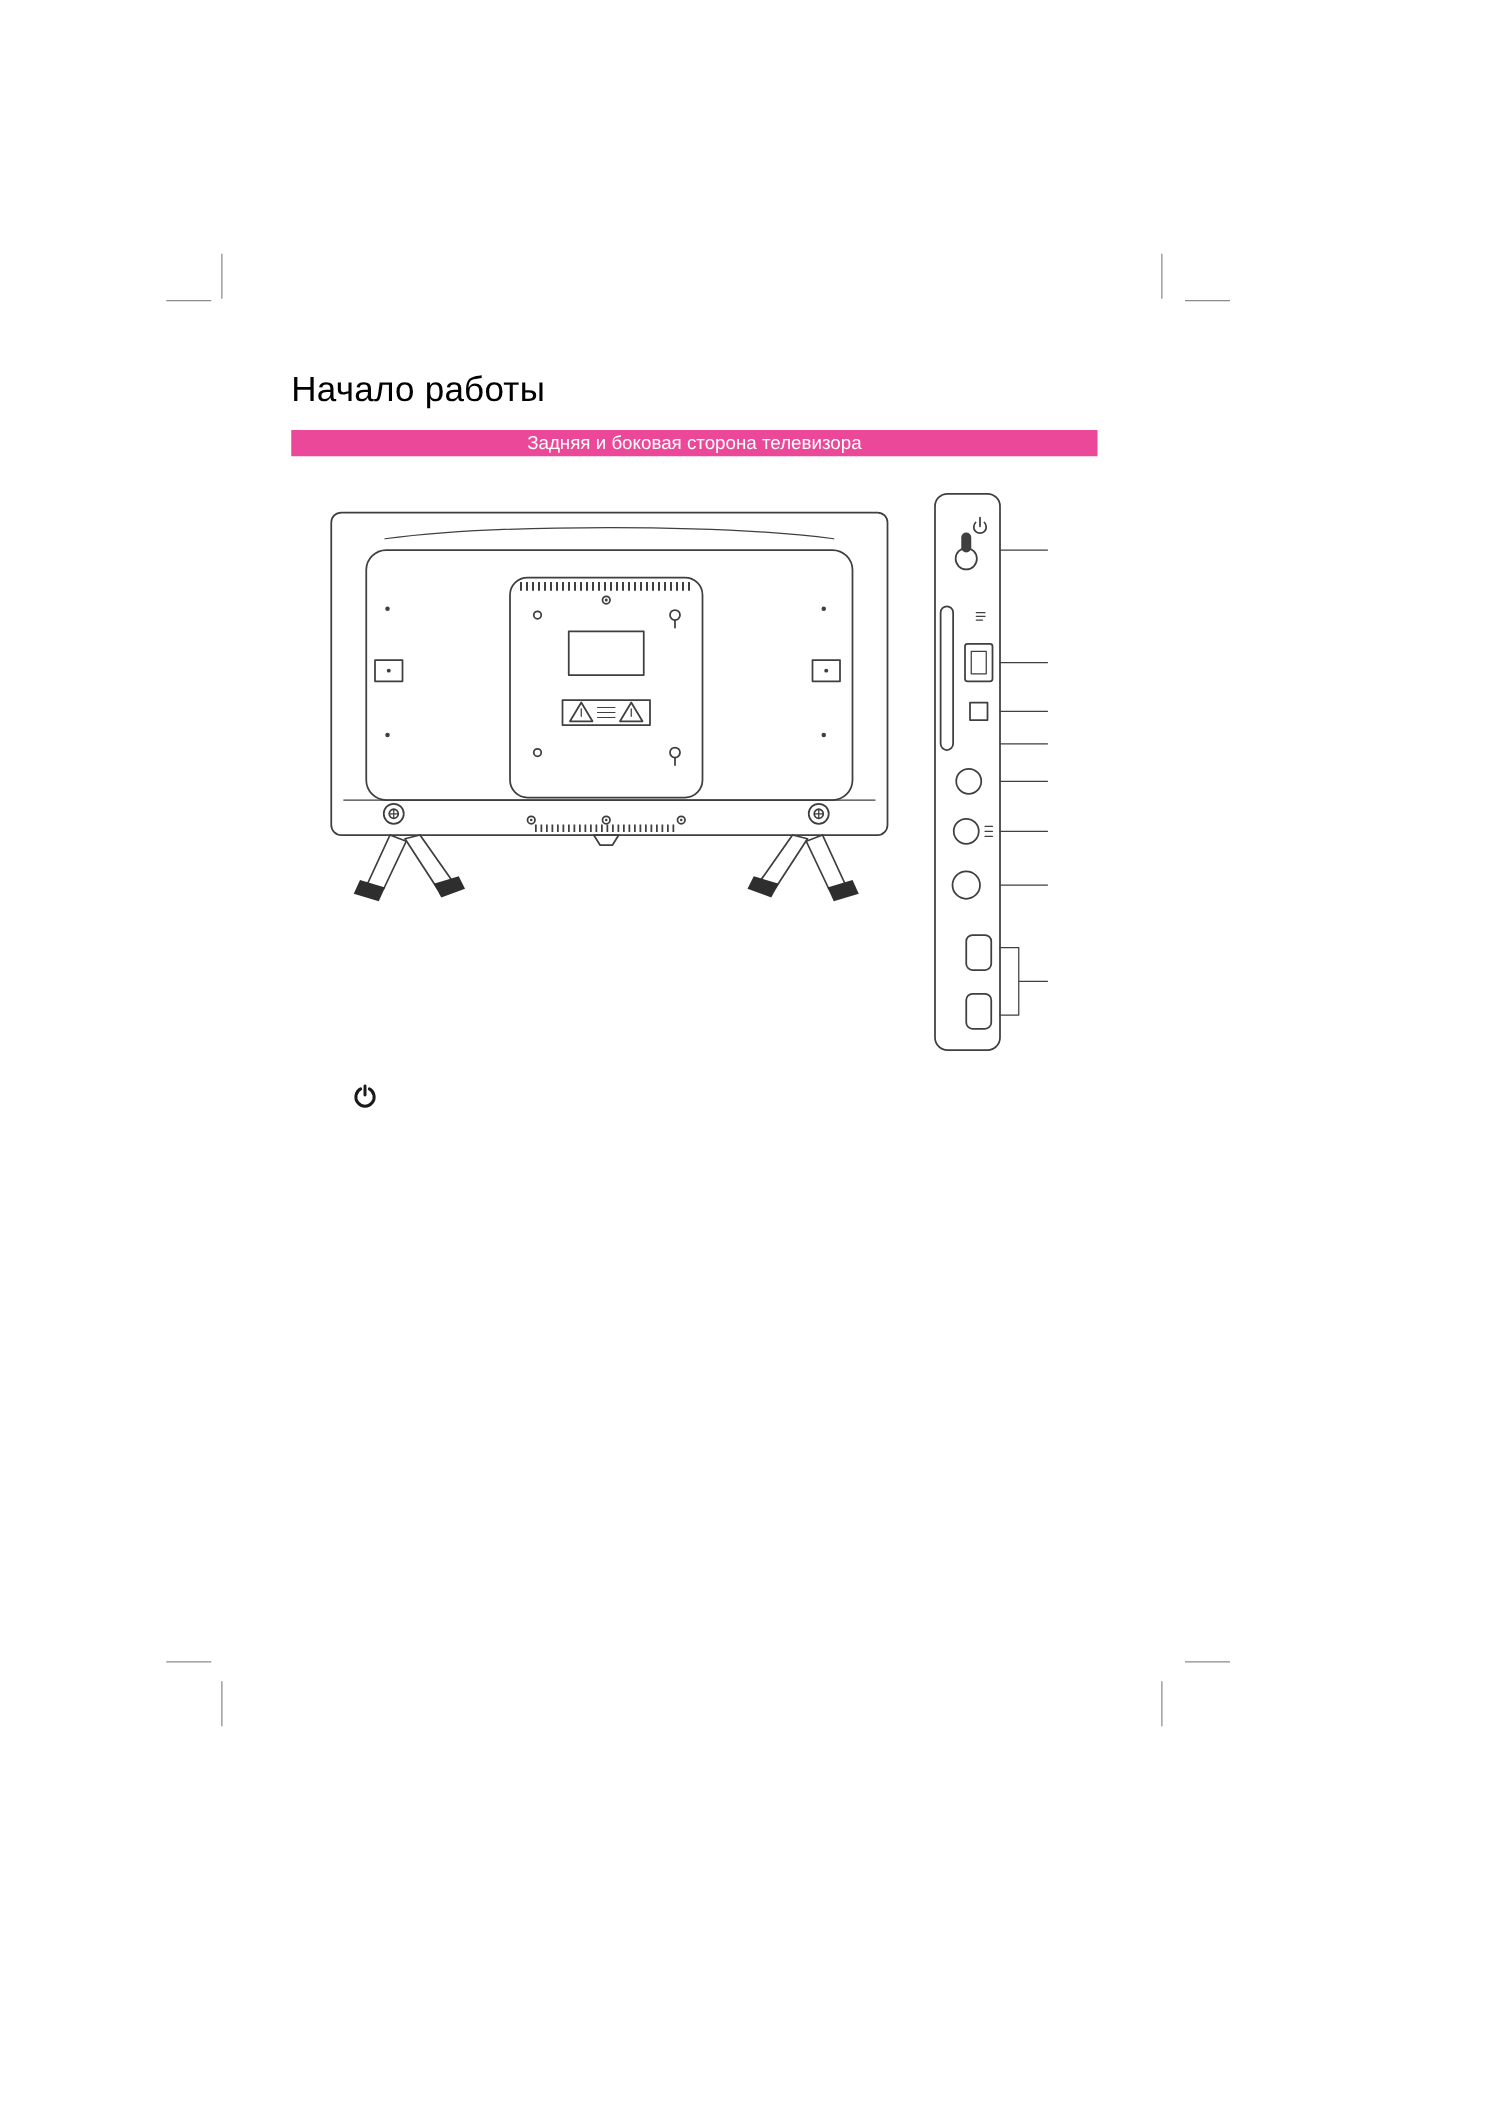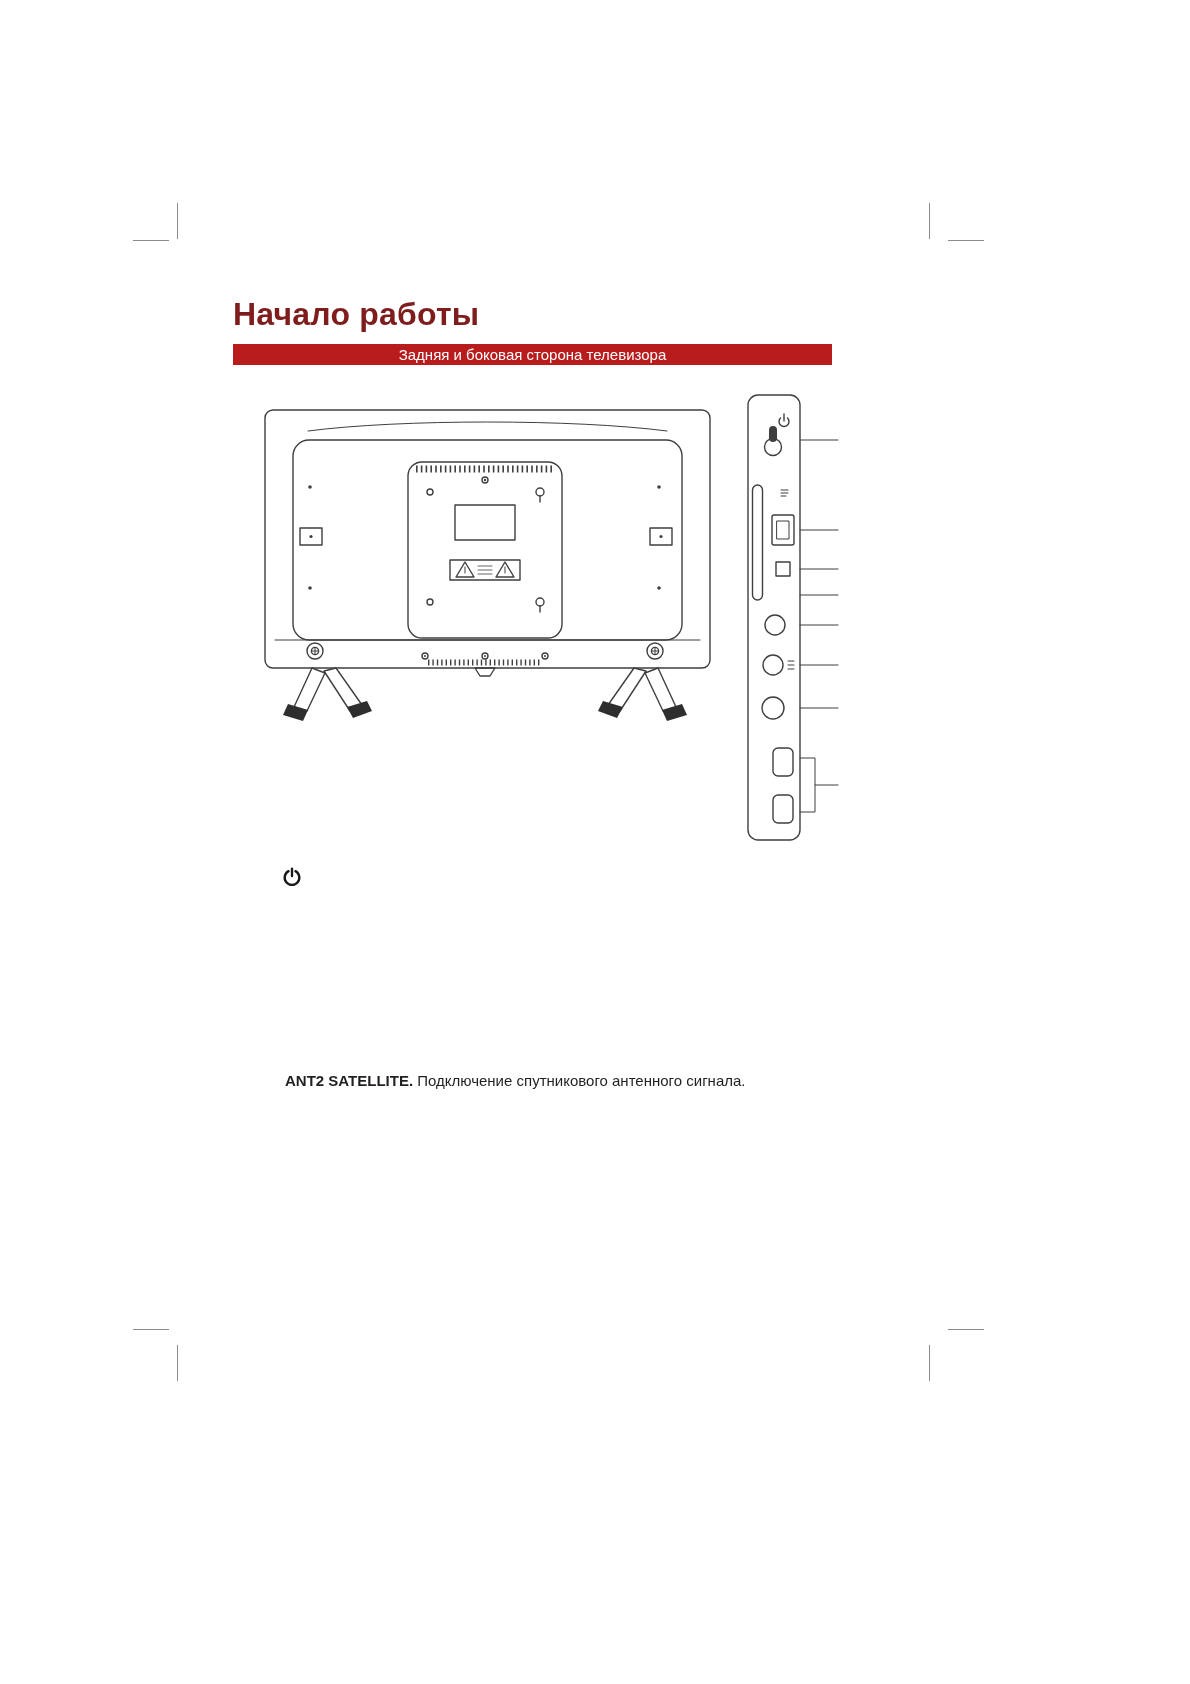--- a/index.html
+++ b/index.html
@@ -4,24 +4,24 @@
 <style>
   * { margin:0; padding:0; box-sizing:border-box; }
   html,body { background:#ffffff; }
   body { font-family:"Liberation Sans", sans-serif; color:#231f20; }
   .page { position:relative; width:1190px; height:1684px; background:#ffffff; overflow:hidden; }
 
   .crop { position:absolute; background:#8c8c8c; }
   .crop.v { width:1px; }
   .crop.h { height:1px; }
 
-  .title { position:absolute; left:233px; top:296px; font-size:32px; font-weight:bold; color:#7f1d1d; letter-spacing:0.2px; }
+  .title { position:absolute; left:233px; top:296px; font-size:28px; font-weight:normal; color:#000000; letter-spacing:0.2px; }
 
-  .banner { position:absolute; left:233px; top:344px; width:599px; height:21px;
-            background:#b91c1c; color:#ffffff; display:flex; align-items:center; justify-content:center;
+  .banner { position:absolute; left:233px; top:344px; width:645px; height:21px;
+            background:#ec4899; color:#ffffff; display:flex; align-items:center; justify-content:center;
             font-size:15px; }
 
   .diagram { position:absolute; left:250px; top:390px; }
   .power-icon { position:absolute; left:281px; top:866px; }
 
   .note { position:absolute; left:285px; width:640px; font-size:15px; line-height:20px; color:#231f20; }
   .note b { font-weight:bold; }
 </style>
 </head>
 <body>
@@ -168,17 +168,14 @@
     </g>
   </svg>
 
   <svg class="power-icon" width="22" height="22" viewBox="0 0 24 24" aria-hidden="true">
     <g fill="none" stroke="#1a1a1a" stroke-width="2.6" stroke-linecap="round">
       <path d="M8.2 5.6 A8 8 0 1 0 15.8 5.6"></path>
       <line x1="12" y1="3" x2="12" y2="11"></line>
     </g>
   </svg>
 
-  <p class="note" style="top:1071px">
-    <b>ANT2 SATELLITE.</b><span> Подключение спутникового антенного сигнала.</span>
-  </p>
 
 </div>
 
 </body></html>

